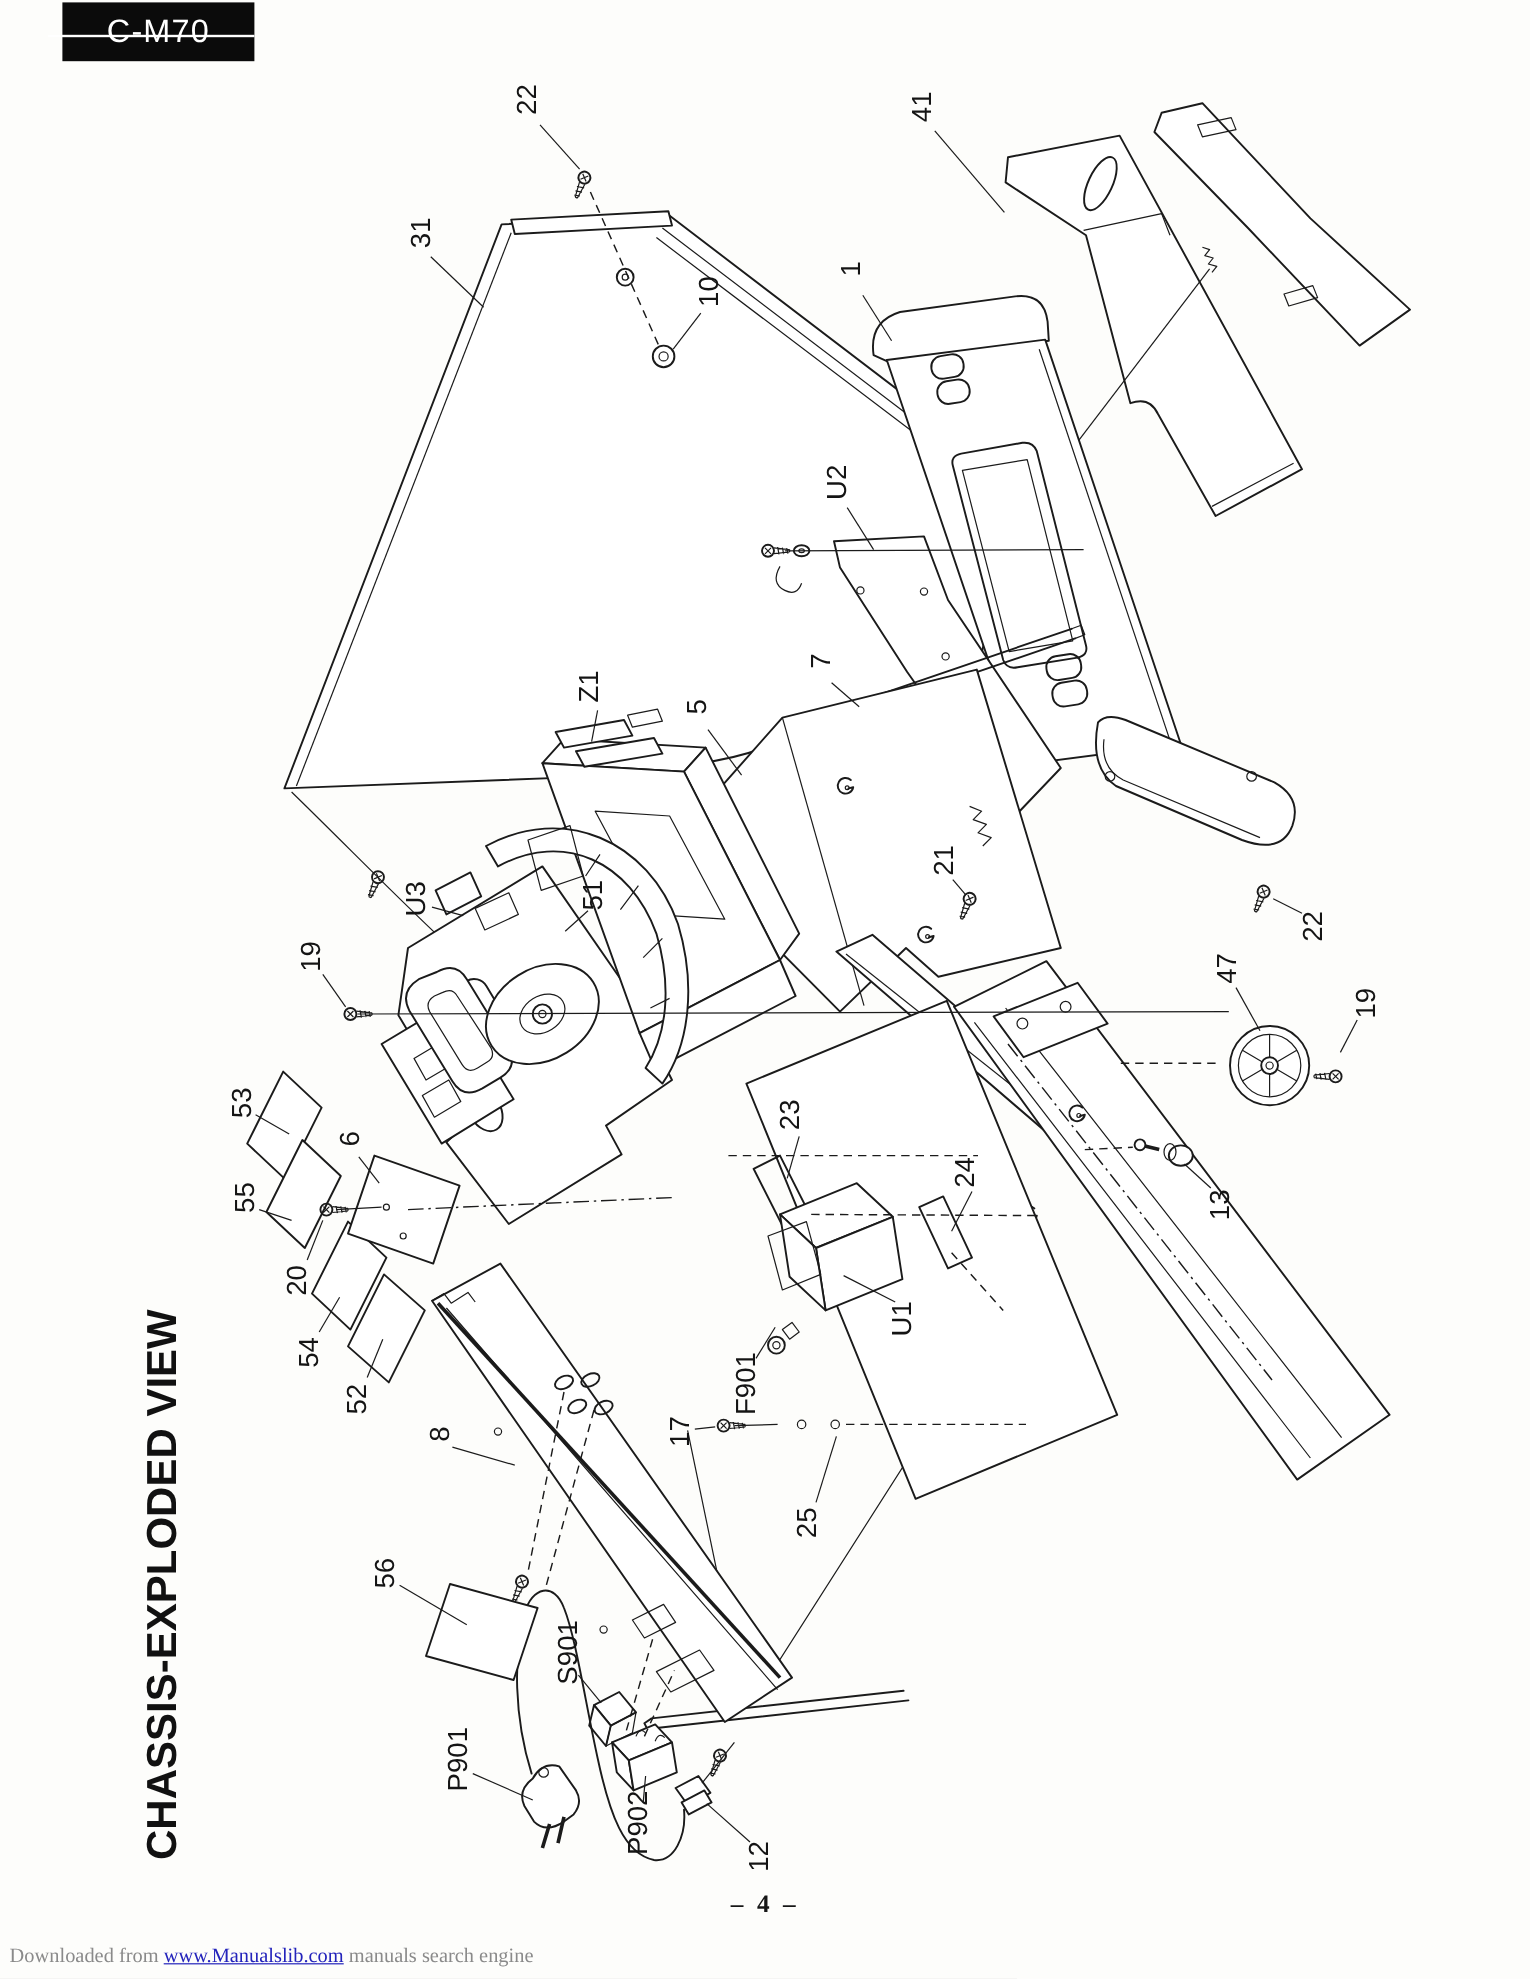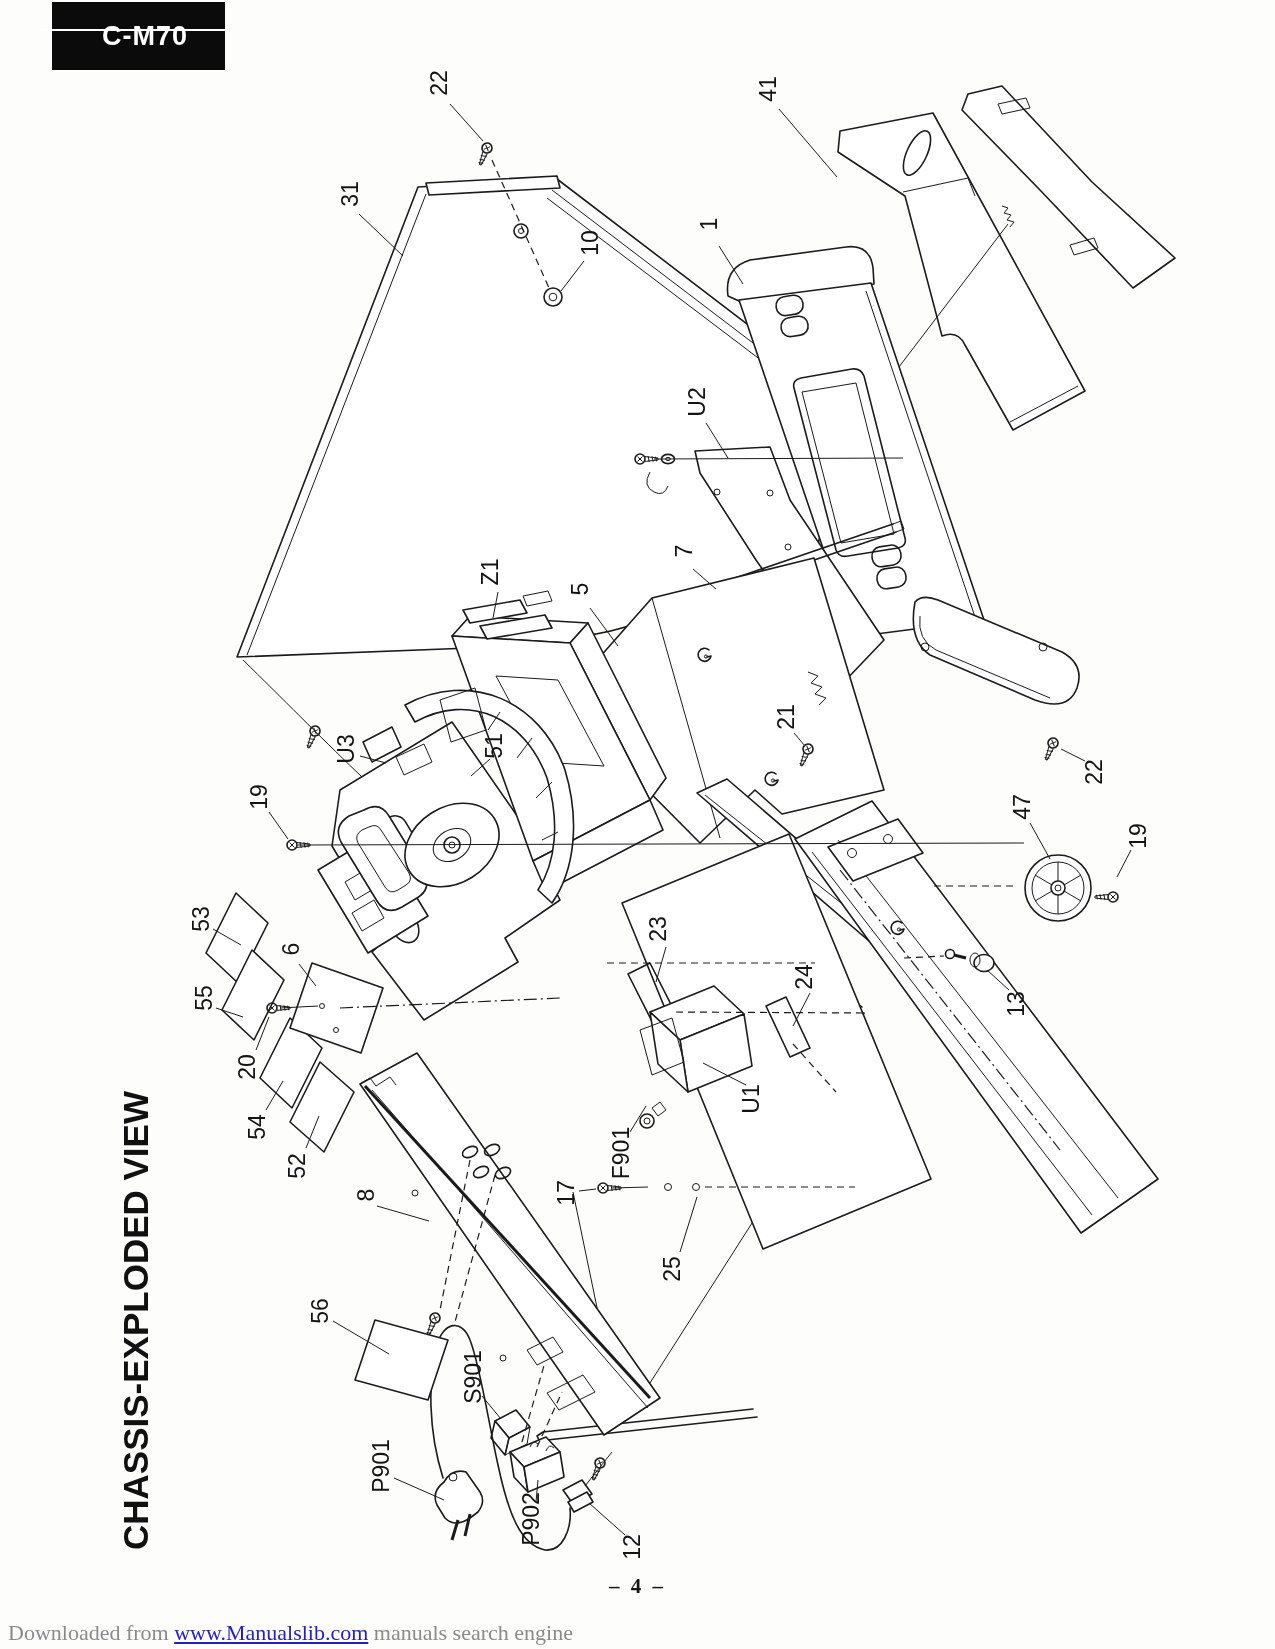--- a/index.html
+++ b/index.html
@@ -1,28 +1,28 @@
 <!DOCTYPE html>
 <html><head>
 <meta charset="utf-8">
 <style>
   html,body{margin:0;padding:0;background:#e8e8e8;}
   .page{position:relative;width:1275px;height:1649px;background:#fdfdfb;
         font-family:"Liberation Sans",sans-serif;overflow:hidden;}
-  .model-badge{position:absolute;left:52px;top:2px;width:160px;height:68px;
-        background:#0b0b0b;color:#fff;font-weight:bold;font-size:27px;
-        display:flex;align-items:center;justify-content:center;letter-spacing:1px;padding-left:13px;}
+  .model-badge{position:absolute;left:52px;top:2px;width:160px;height:49px;
+        background:#0b0b0b;color:#fff;font-weight:normal;font-size:27px;
+        display:flex;align-items:center;justify-content:center;letter-spacing:1px;}
   .model-badge .strike{position:absolute;left:-12px;right:0;top:27px;height:2px;background:#fff;}
   .side-title{position:absolute;left:116px;top:1116px;width:434px;height:50px;
         transform-origin:0 0;transform:rotate(-90deg) translateX(-434px);
         font-weight:bold;font-size:35px;color:#111;letter-spacing:0px;white-space:nowrap;}
   .page-num{position:absolute;left:0;top:1574px;width:1275px;text-align:center;
         font-family:"Liberation Serif",serif;font-weight:bold;font-size:21px;color:#161616;letter-spacing:3px;}
   .footer{position:absolute;left:8px;top:1620px;font-family:"Liberation Serif",serif;
-        font-size:22px;color:#8a8a8a;}
+        font-size:17px;color:#8a8a8a;}
   .footer a{color:#2323bb;text-decoration:underline;}
   svg text.callout{font-family:"Liberation Sans",sans-serif;font-size:23px;fill:#141414;}
   .ln{fill:none;stroke:#1b1b1b;stroke-width:1.6;stroke-linejoin:round;stroke-linecap:round;}
   .fw{fill:#ffffff;stroke:#1b1b1b;stroke-width:1.6;stroke-linejoin:round;}
   .thin{fill:none;stroke:#1b1b1b;stroke-width:1;stroke-linejoin:round;}
   .dash{fill:none;stroke:#1b1b1b;stroke-width:1.2;stroke-dasharray:7 5;}
   .dashdot{fill:none;stroke:#1b1b1b;stroke-width:1.2;stroke-dasharray:13 4 2 4;}
   .thick{fill:none;stroke:#1b1b1b;stroke-width:3;}
 </style>
 </head>

